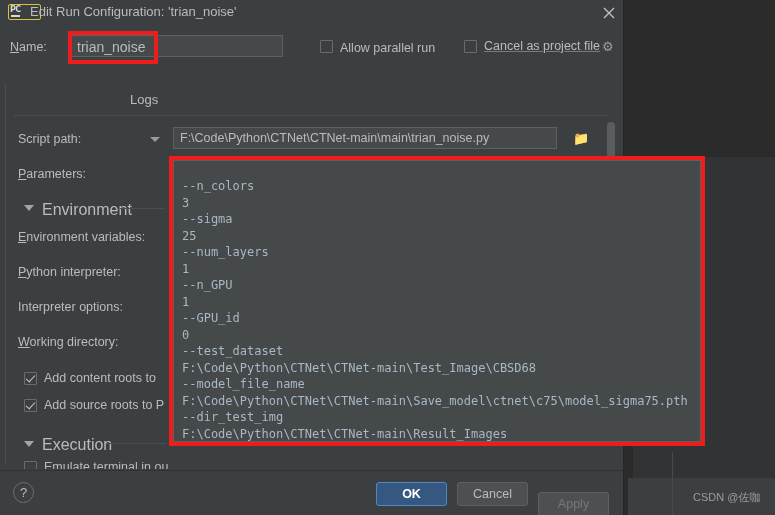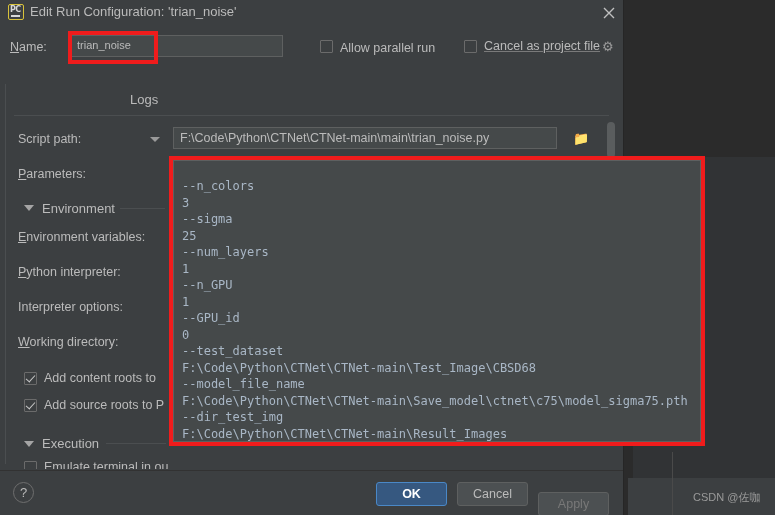--- a/index.html
+++ b/index.html
@@ -70,21 +70,21 @@
     box-shadow: 0 0 0 1px #262626;
   }
   .titlebar {
     position: absolute;
     left: 0; top: 0;
     width: 623px; height: 26px;
   }
   .app-icon {
     position: absolute;
     left: 8px; top: 4px;
-    width: 16px; height: 16px;
+    width: 33px; height: 16px;
     border: 1px solid #d8c23a;
     border-radius: 2px;
     background: #3c3f41;
     box-sizing: border-box;
   }
   .app-icon .pc {
     position: absolute;
     left: 1px; top: 0px;
     font-size: 8px;
     color: #d8d8d8;
@@ -126,21 +126,21 @@
     position: absolute;
     left: 70px; top: 35px;
     width: 213px; height: 22px;
     background: #45494a;
     border: 1px solid #5e6060;
     box-sizing: border-box;
   }
   .name-field .val {
     position: absolute;
     left: 6px; top: 3px;
-    font-size: 11px;
+    font-size: 14px;
     color: #bbbbbb;
     white-space: nowrap;
   }
 
   .checkbox {
     position: absolute;
     width: 13px; height: 13px;
     border: 1px solid #6b6b6b;
     background: #3c3f41;
     box-sizing: border-box;
@@ -225,21 +225,21 @@
   }
   .folder-icon {
     position: absolute;
     color: #8f8f8f;
     font-size: 13px;
   }
 
   
   .section-title {
     position: absolute;
-    font-size: 13px;
+    font-size: 16px;
     color: #bbbbbb;
     white-space: nowrap;
   }
   .section-arrow {
     position: absolute;
     width: 0; height: 0;
     border-left: 5px solid transparent;
     border-right: 5px solid transparent;
     border-top: 6px solid #a5a5a5;
   }

